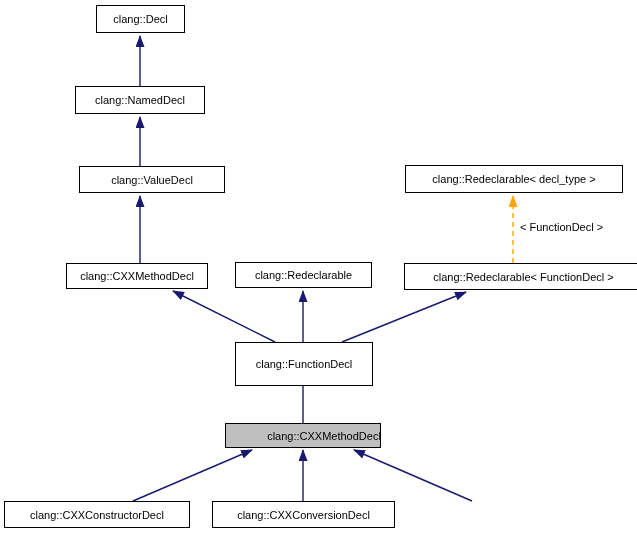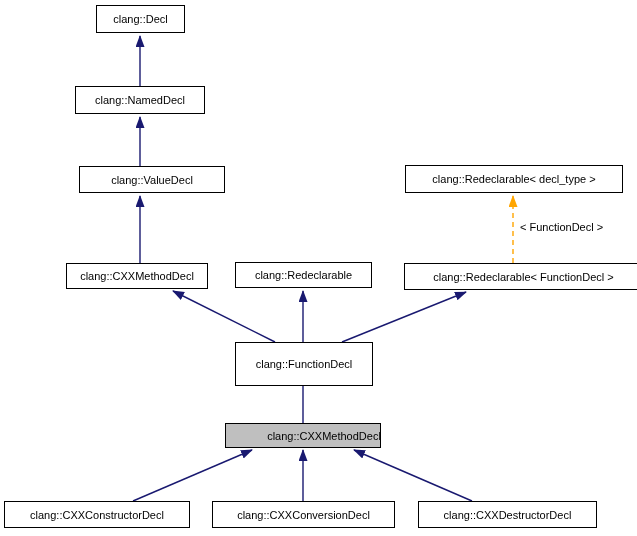--- a/index.html
+++ b/index.html
@@ -93,17 +93,16 @@
   <div class="node n1">clang::NamedDecl</div>
   <div class="node n2">clang::ValueDecl</div>
   <div class="node n3">clang::CXXMethodDecl</div>
   <div class="node n4">clang::Redeclarable</div>
   <div class="node n5">clang::Redeclarable&lt; decl_type &gt;</div>
   <div class="node n6">clang::Redeclarable&lt; FunctionDecl &gt;</div>
   <div class="node n7">clang::FunctionDecl</div>
   <div class="node n8 focus">clang::CXXMethodDecl</div>
   <div class="node n10">clang::CXXConversionDecl</div>
   <div class="node n9">clang::CXXConstructorDecl</div>
-  <div class="node n11">clang::CXXDestructorDecl</div>
 
   <div class="edge-label">&lt; FunctionDecl &gt;</div>
 
 </div>
 
 </body></html>

